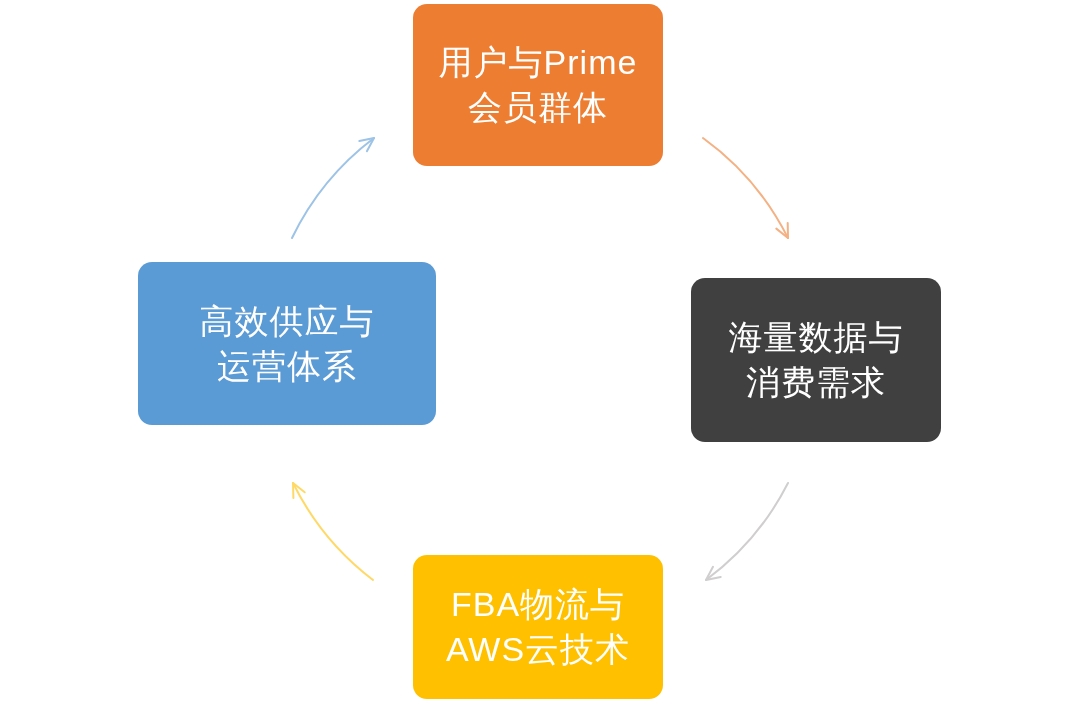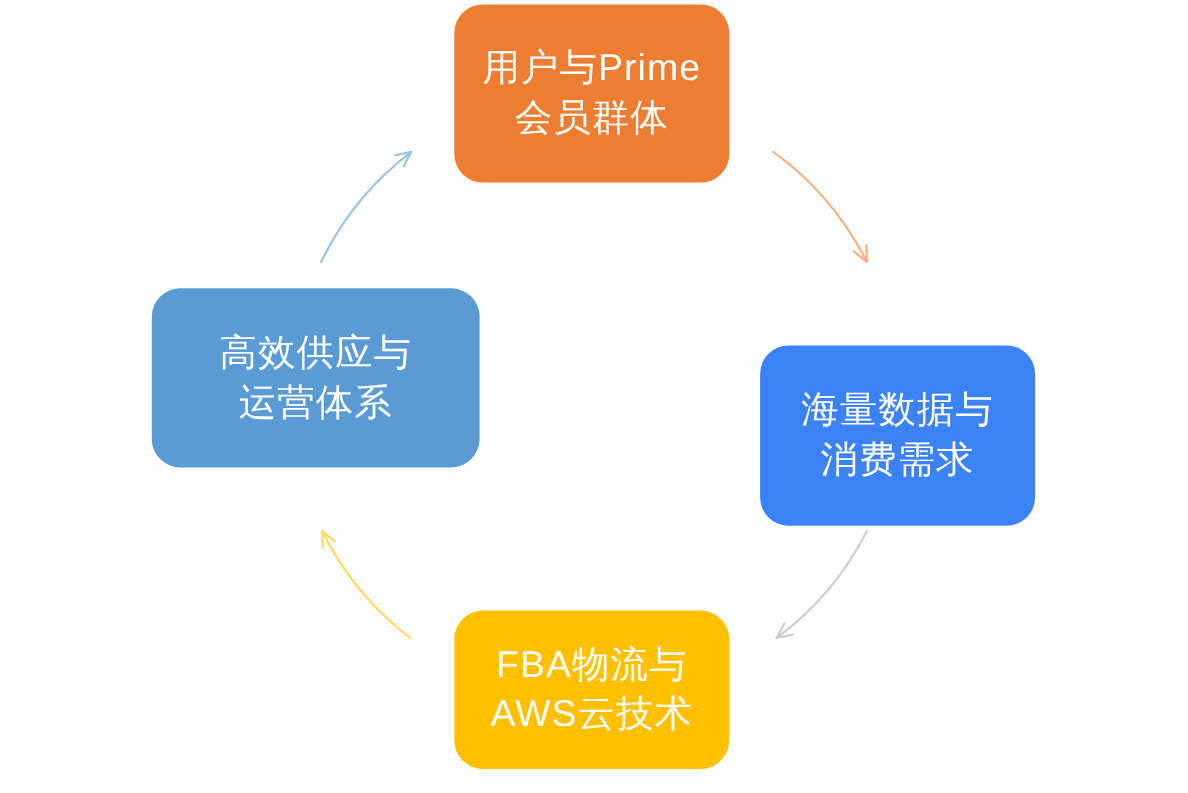--- a/index.html
+++ b/index.html
@@ -17,21 +17,21 @@
   }
   .arrows {
     position: absolute;
     left: 0;
     top: 0;
     width: 1080px;
     height: 721px;
   }
   .node {
     position: absolute;
-    border-radius: 26px;
+    border-radius: 14px;
     display: flex;
     align-items: center;
     justify-content: center;
     text-align: center;
   }
   .node-label {
     color: #ffffff;
     font-size: 34px;
     line-height: 1.32;
     white-space: pre-line;
@@ -64,21 +64,21 @@
       <path d="M292,238 A276,276 0 0 1 374,138"></path>
       <path d="M359.3,141.1 L374,138 L366.9,151.2"></path>
     </g>
   </svg>
 
   <div class="node node-top" style="background: rgb(237, 125, 49);">
     <span class="node-label">用户与Prime
 会员群体</span>
   </div>
 
-  <div class="node node-right" style="background: #3b82f6; margin-top: 36px;">
+  <div class="node node-right" style="background: #404040;">
     <span class="node-label">海量数据与
 消费需求</span>
   </div>
 
   <div class="node node-bottom" style="background: rgb(255, 192, 0);">
     <span class="node-label">FBA物流与
 AWS云技术</span>
   </div>
 
   <div class="node node-left" style="background: rgb(91, 155, 213);">

